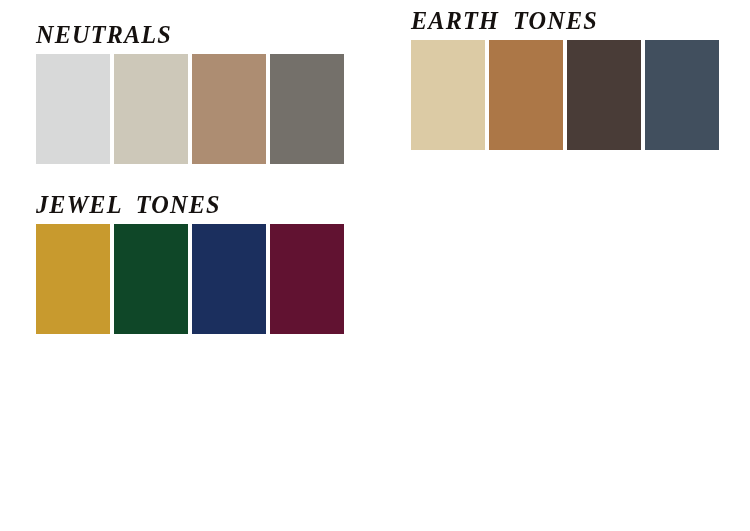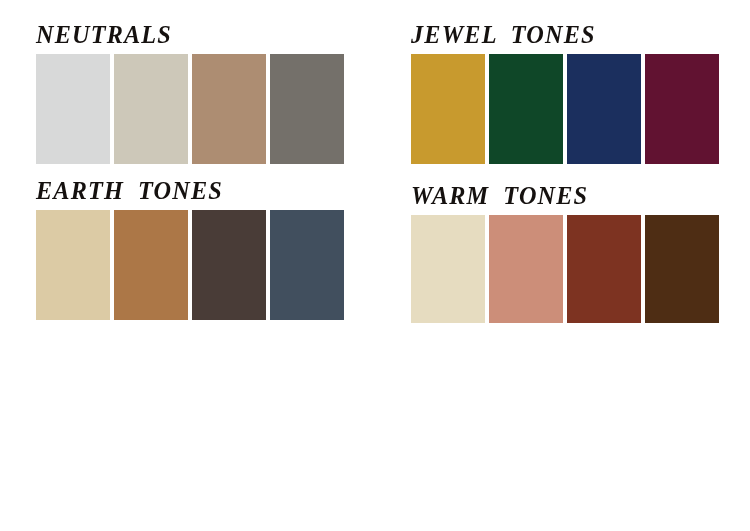--- a/index.html
+++ b/index.html
@@ -75,45 +75,36 @@
   <div class="palette-group col-left row-1">
     <h2 class="group-title">NEUTRALS</h2>
     <div class="swatch-row">
       <span class="swatch" style="background-color: rgb(216, 217, 217);"></span>
       <span class="swatch" style="background-color: rgb(205, 200, 185);"></span>
       <span class="swatch" style="background-color: rgb(173, 141, 114);"></span>
       <span class="swatch" style="background-color: rgb(116, 112, 106);"></span>
     </div>
   </div>
 
+  <div class="palette-group col-left row-2">
+    <h2 class="group-title">EARTH TONES</h2>
+    <div class="swatch-row">
+      <span class="swatch" style="background-color: rgb(220, 203, 165);"></span>
+      <span class="swatch" style="background-color: rgb(172, 119, 71);"></span>
+      <span class="swatch" style="background-color: rgb(73, 60, 55);"></span>
+      <span class="swatch" style="background-color: rgb(65, 79, 94);"></span>
+    </div>
+  </div>
+
   <div class="palette-group col-right row-1">
     <h2 class="group-title">JEWEL TONES</h2>
     <div class="swatch-row">
       <span class="swatch" style="background-color: rgb(200, 154, 46);"></span>
       <span class="swatch" style="background-color: rgb(15, 71, 40);"></span>
       <span class="swatch" style="background-color: rgb(27, 47, 94);"></span>
       <span class="swatch" style="background-color: rgb(97, 18, 49);"></span>
     </div>
   </div>
 
-  <div class="palette-group col-left row-2">
-    <h2 class="group-title">EARTH TONES</h2>
-    <div class="swatch-row">
-      <span class="swatch" style="background-color: rgb(220, 203, 165);"></span>
-      <span class="swatch" style="background-color: rgb(172, 119, 71);"></span>
-      <span class="swatch" style="background-color: rgb(73, 60, 55);"></span>
-      <span class="swatch" style="background-color: rgb(65, 79, 94);"></span>
-    </div>
-  </div>
 
 
-
-  <div class="palette-group col-right row-3">
-    <h2 class="group-title">WARM TONES</h2>
-    <div class="swatch-row">
-      <span class="swatch" style="background-color: rgb(230, 220, 192);"></span>
-      <span class="swatch" style="background-color: rgb(204, 142, 121);"></span>
-      <span class="swatch" style="background-color: rgb(125, 51, 33);"></span>
-      <span class="swatch" style="background-color: rgb(78, 45, 20);"></span>
-    </div>
-  </div>
 
 </div>
 
 </body></html>

